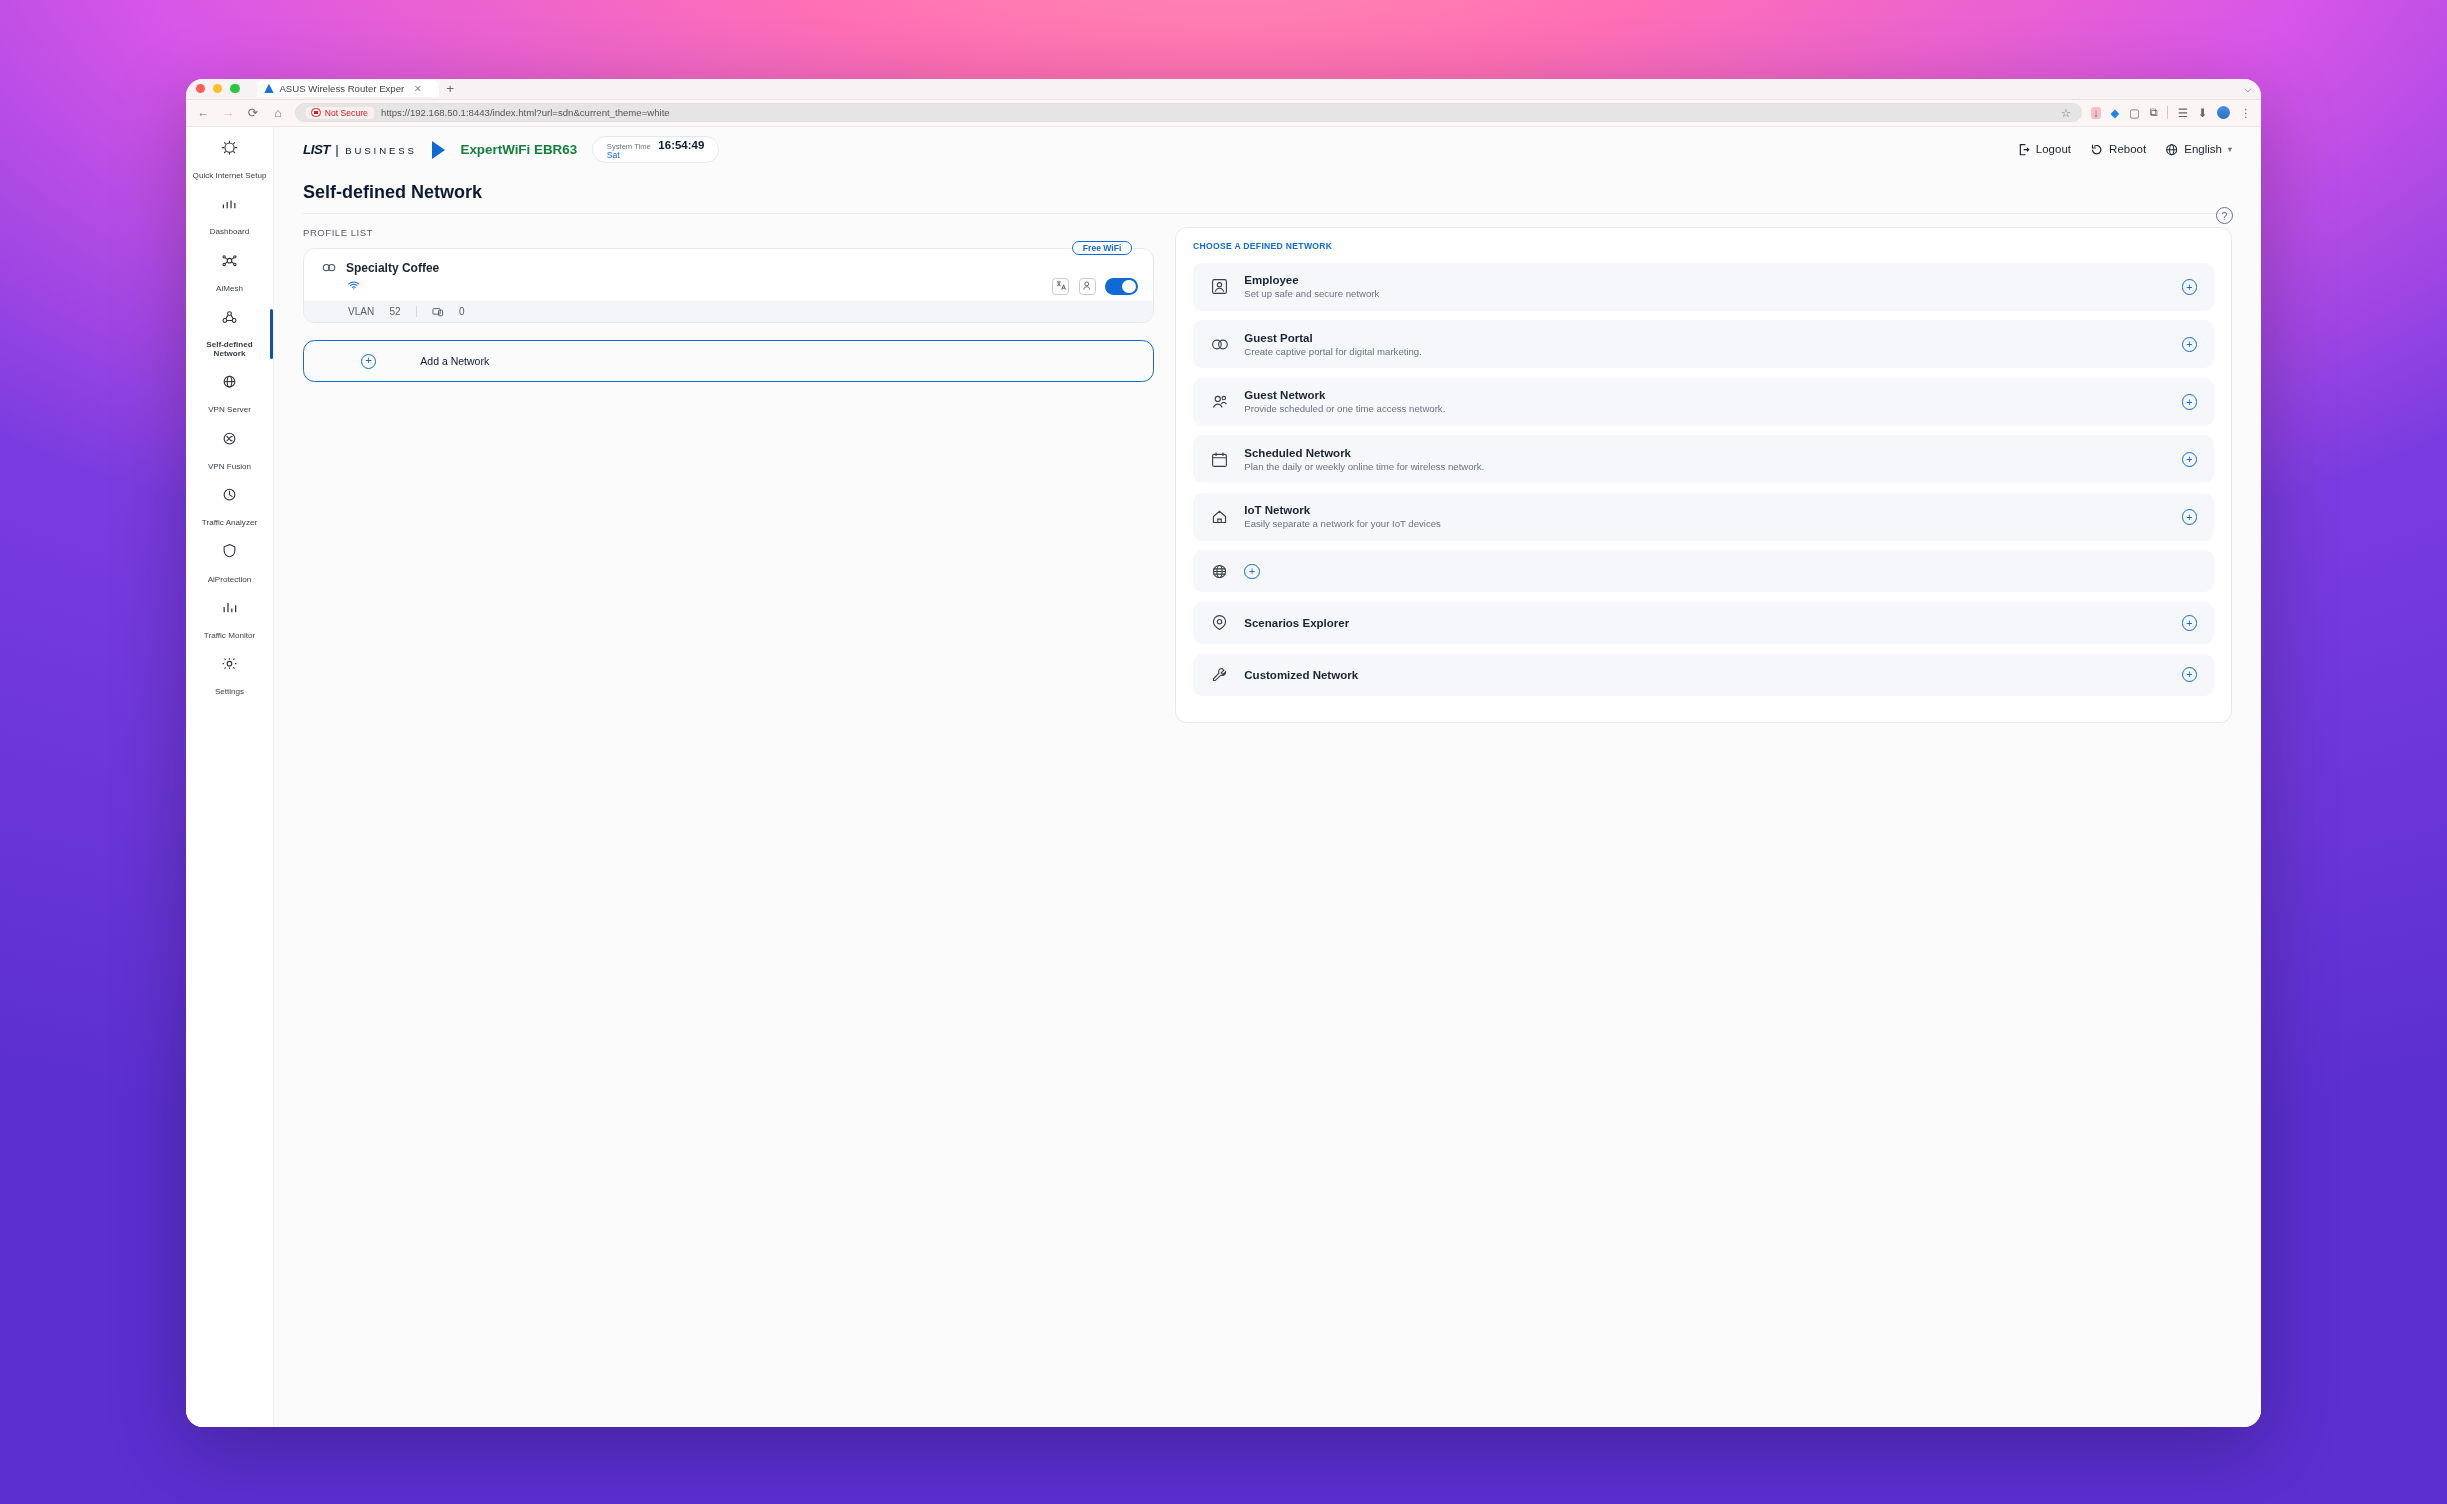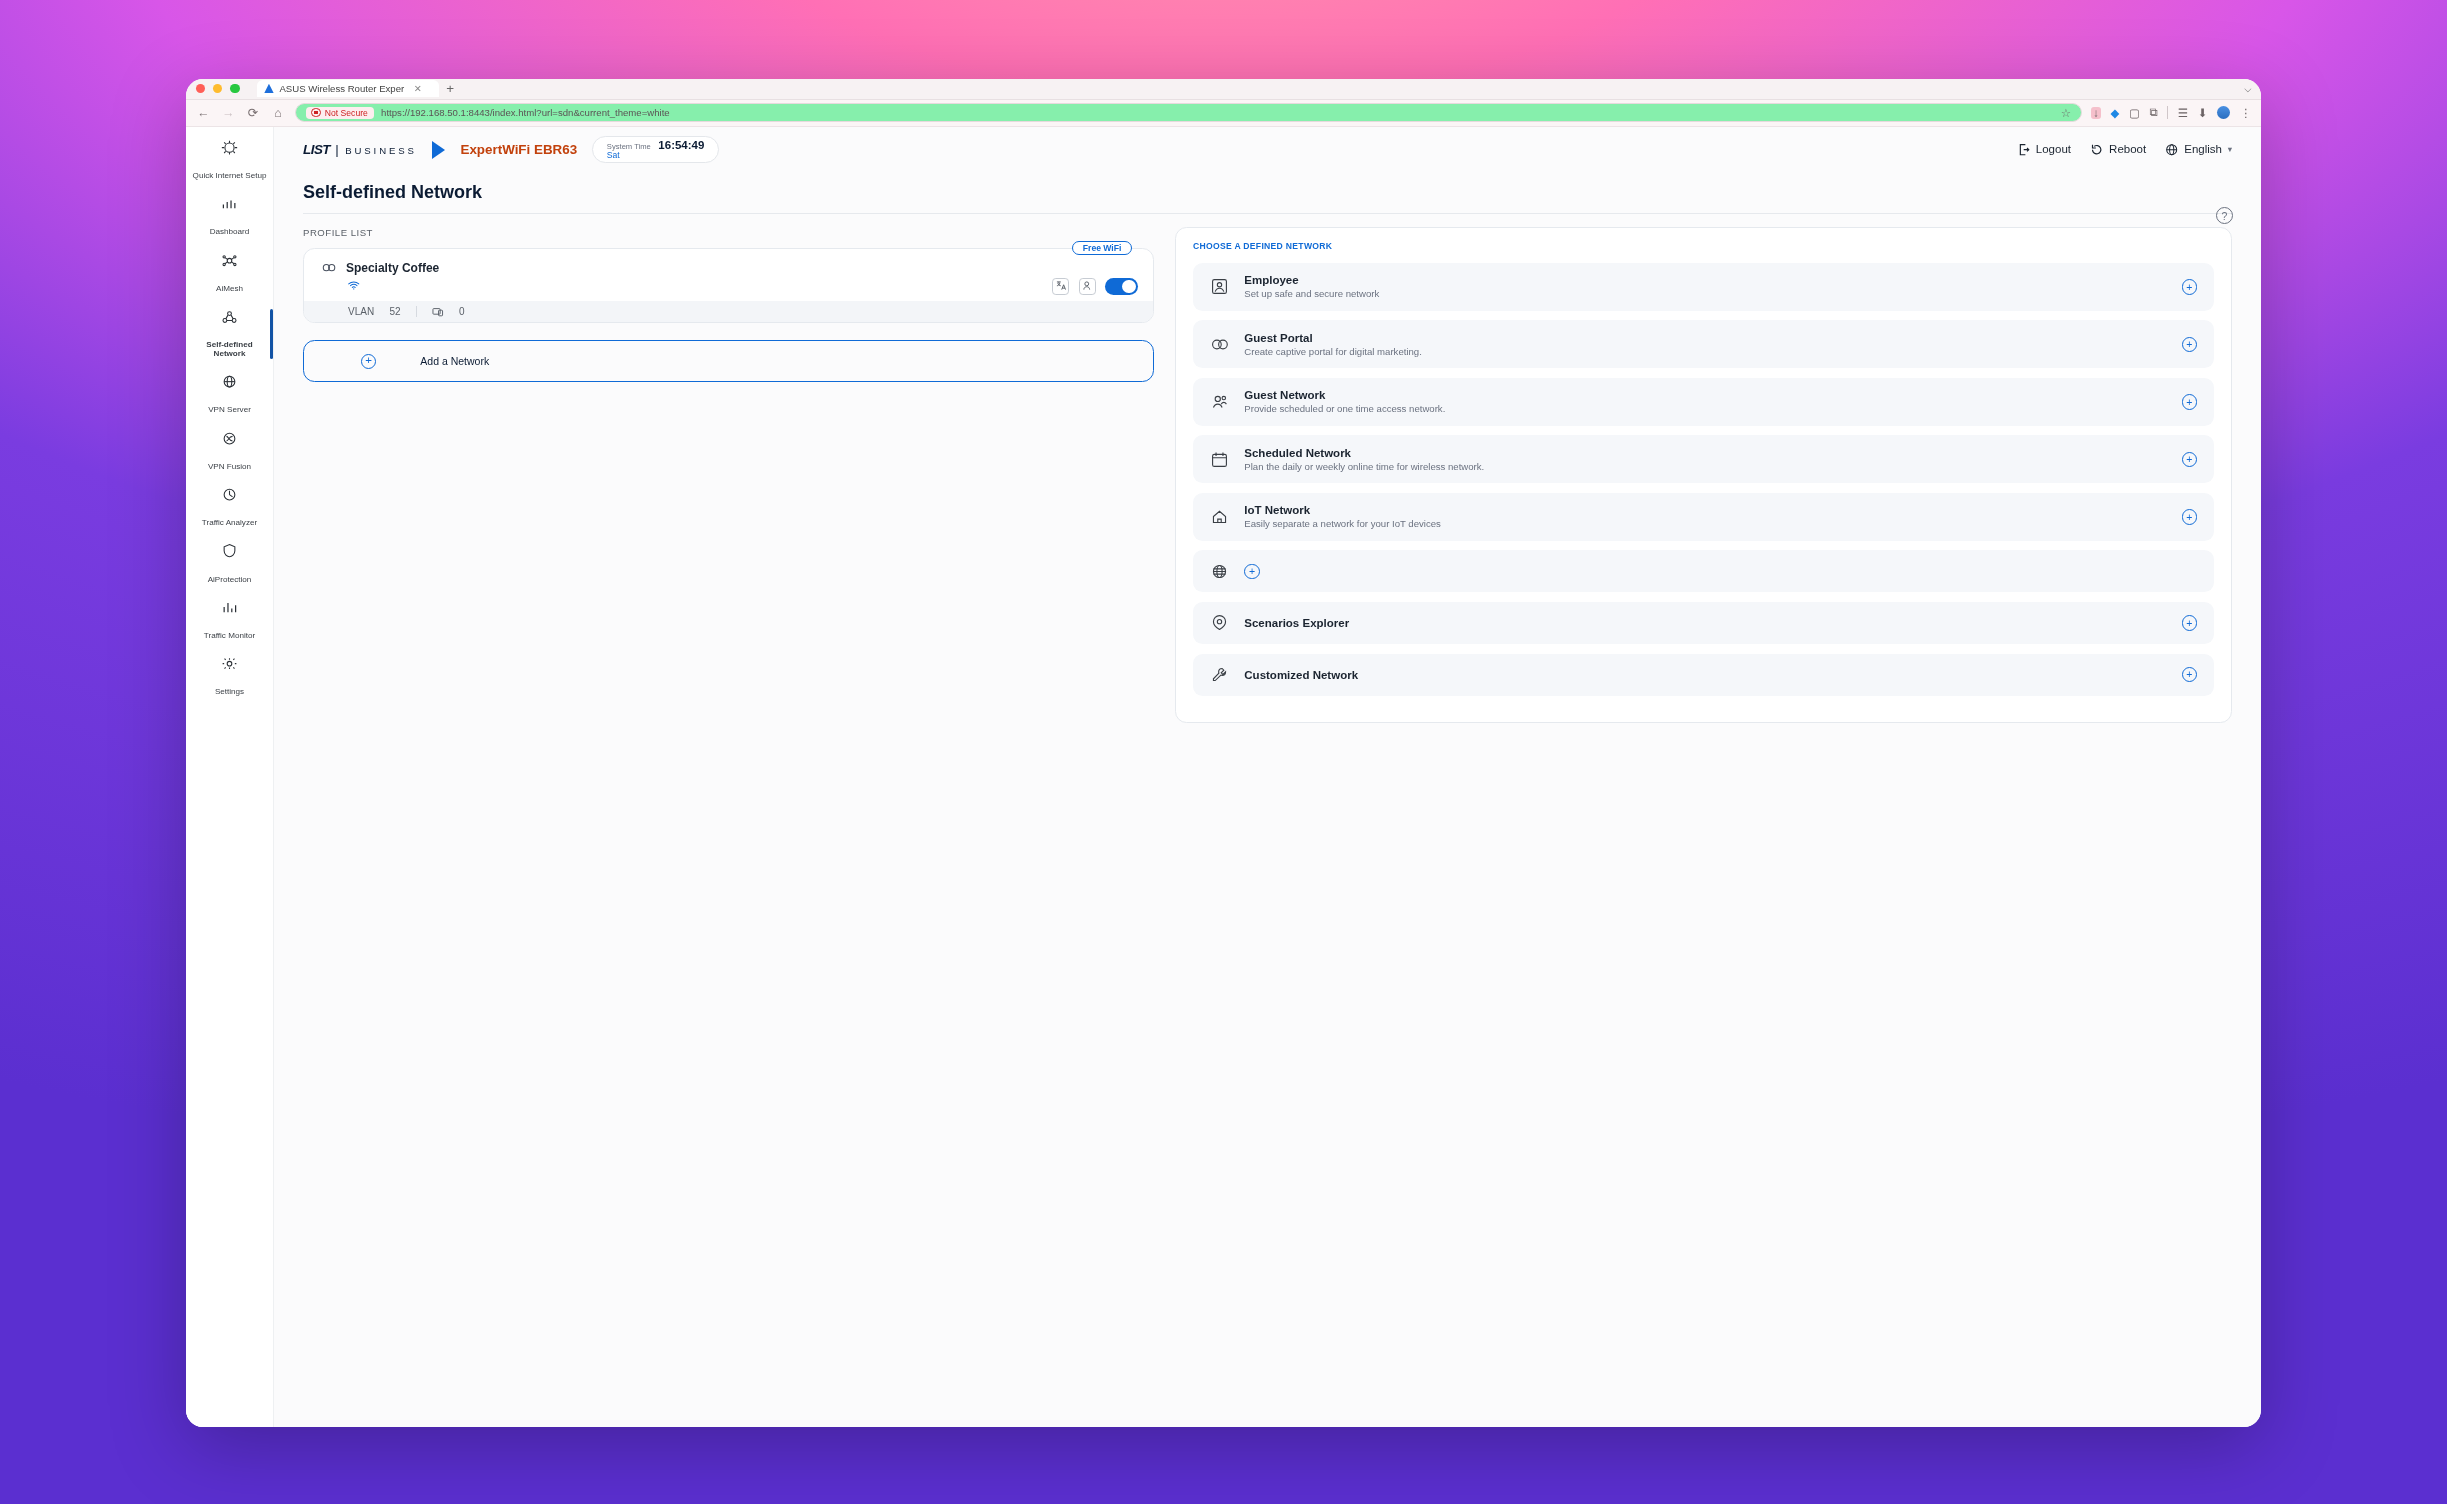--- a/index.html
+++ b/index.html
@@ -19,21 +19,21 @@
 .tl-close{background:#ff5f57}.tl-min{background:#febc2e}.tl-max{background:#28c840}
 .tab { display: flex; align-items: center; gap: 5.7px; background: #fff; height: 17px; padding: 0 17px 0 7.6px; border-radius: 5.7px 5.7px 0 0; font-size: 9.6px; color: #444; }
 .tab .favicon { width: 9.6px; height: 9.6px; background: #1e6fdb; clip-path: polygon(50% 0%, 100% 100%, 0% 100%); }
 .tab .close-x { margin-left: 3.8px; color: #888; font-size: 9.6px; }
 .newtab { margin-left: 7.6px; color: #666; font-size: 13.4px; line-height: 1; }
 .tab-collapse { margin-left: auto; color: #777; font-size: 9.6px; }
 
 .urlbar { height: 27px; background: #fbf5f6; display: flex; align-items: center; padding: 0 9.6px; gap: 9.6px; border-bottom: 1px solid #ece4e6; }
 .navbtn { width: 15.3px; color: #7a7072; font-size: 12.4px; text-align: center; }
 .navbtn.dis { color: #c9bfc1; }
-.url-pill { flex: 1; display: flex; align-items: center; background: #86efac; border: 1px solid #e6dadd; border-radius: 13.4px; height: 19px; padding: 0 9.6px; gap: 7.6px; font-size: 9.6px; }
+.url-pill { flex: 1; display: flex; align-items: center; background: #e5e5e5; border: 1px solid #e6dadd; border-radius: 13.4px; height: 19px; padding: 0 9.6px; gap: 7.6px; font-size: 9.6px; }
 .not-secure { display: flex; align-items: center; gap: 3.8px; background: #fdeeef; color: #c22; border-radius: 3.8px; padding: 1px 5.7px; font-size: 8.6px; }
 .not-secure::before { content: ""; width: 7.6px; height: 7.6px; border: 1px solid #c22; border-radius: 50%; display: inline-block; background: radial-gradient(#c22 0 40%, transparent 41%); }
 .urltext { color: #5b5355; }
 .url-end { margin-left: auto; display: flex; gap: 11.5px; align-items: center; }
 .url-end span { color: #6c6365; font-size: 11.5px; }
 .ext-icons { display: flex; gap: 9.6px; align-items: center; }
 .ext-icons span { font-size: 11.5px; color: #6c6365; }
 .ext-pink{color:#d64; background:#f5c0cb;border-radius:2.9px;padding:0 1.9px;font-size:9.6px}
 .avatar { width: 13.4px; height: 13.4px; border-radius: 50%; background: linear-gradient(#4a90e2,#2a6ec0); }
 
@@ -42,21 +42,21 @@
 .sb-item { display: flex; flex-direction: column; align-items: center; justify-content: center; padding: 7.6px 3.8px; font-size: 8.1px; color: #3a3f45; text-align: center; line-height: 1.1; gap: 17px; position: relative; cursor: pointer; }
 .sb-item.active { font-weight: 700; }
 .sb-item.active::after { content: ""; position: absolute; right: 0; top: 7.6px; bottom: 7.6px; width: 2.9px; background: #1253a5; border-radius: 1.9px; }
 .sb-ico { width: 19px; height: 15.3px; color: #2b3036; }
 
 .main { flex: 1; display: flex; flex-direction: column; }
 .appheader { height: 46px; display: flex; align-items: center; padding: 0 29px; gap: 15.3px; background: #fbfbfc; }
 .brand { font-weight: 900; letter-spacing: -0.5px; color: #0b1b33; font-size: 13.4px; font-style: italic; }
 .brand-sub { font-size: 9.6px; color: #0b1b33; font-weight: 400; margin-left: 1.9px; letter-spacing: 2.9px; font-style: normal; }
 .chev { width: 0; height: 0; border-top: 9.6px solid transparent; border-bottom: 9.6px solid transparent; border-left: 13.4px solid #0f6ad6; }
-.model { font-weight: 700; color: #c2410c; font-size: 13.4px; }
+.model { font-weight: 700; color: #15803d; font-size: 13.4px; }
 .timebox { background: #fff; border: 1px solid #e4e7eb; border-radius: 13.4px; padding: 2.9px 13.4px; display: flex; flex-direction: column; line-height: 1; }
 .timebox .lbl { font-size: 7.6px; color: #6b7280; }
 .timebox .row { display: flex; gap: 7.6px; align-items: baseline; }
 .timebox .day { font-size: 8.6px; color: #0f6ad6; }
 .timebox .clock { font-size: 11.5px; font-weight: 700; color: #0b1b33; font-variant-numeric: tabular-nums; }
 .hdr-right { margin-left: auto; display: flex; gap: 19px; align-items: center; font-size: 11.5px; color: #1b2430; }
 .hdr-btn { display: flex; align-items: center; gap: 5.7px; cursor: pointer; }
 .hdr-ico { width: 13.4px; height: 13.4px; }
 
 .content { flex: 1; padding: 9.6px 29px 29px; }

